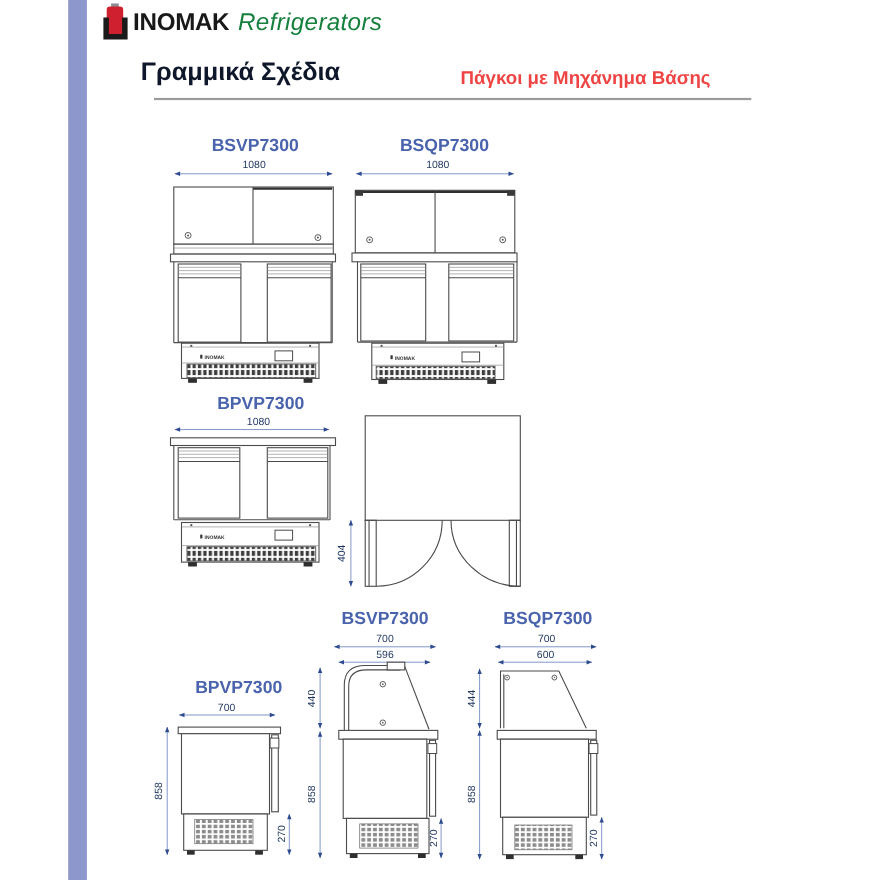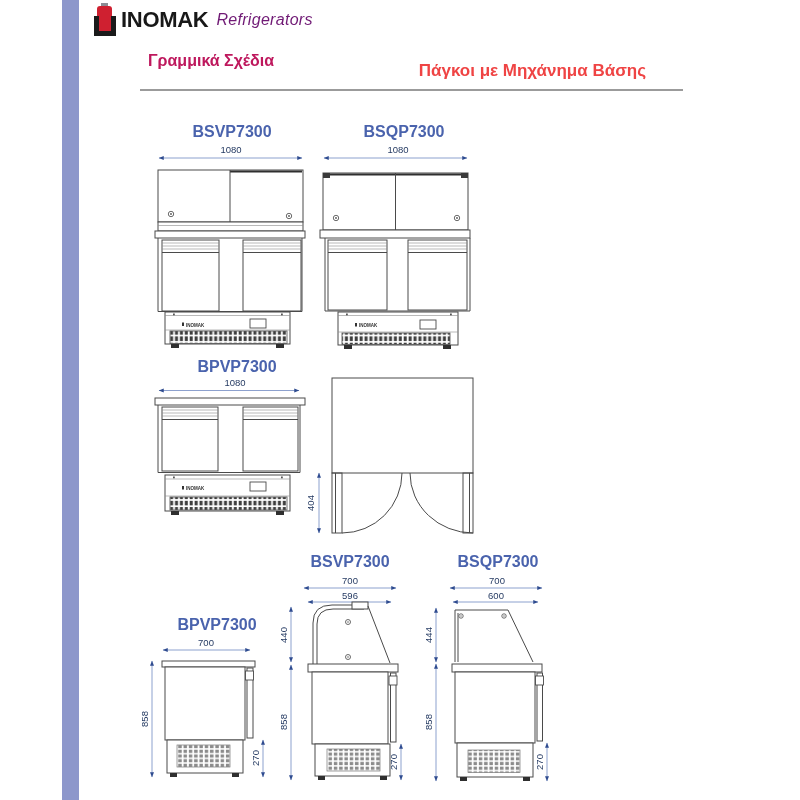--- a/index.html
+++ b/index.html
@@ -1,22 +1,22 @@
 <!DOCTYPE html>
 <html><head>
 <meta charset="utf-8">
 <style>
   html,body{margin:0;padding:0;background:#fff;}
   #page{position:relative;width:732px;height:800px;background:#fff;overflow:hidden;
         font-family:"Liberation Sans",sans-serif;padding-left:32px;}
   #sidebar{position:absolute;left:62px;top:0;width:17px;height:800px;background:#8d97cb;}
   #logo{position:absolute;left:93px;top:2px;display:flex;align-items:center;height:36px;}
   #brand{font-size:22px;font-weight:800;color:#181818;letter-spacing:-0.3px;margin-left:4px;}
-  #brand-suffix{font-size:16px;font-style:italic;font-weight:400;color:#701a75;margin-left:8px;letter-spacing:0.3px;}
-  #page-title{position:absolute;left:148px;top:52px;font-size:16px;font-weight:600;color:#be185d;}
+  #brand-suffix{font-size:22px;font-style:italic;font-weight:400;color:#15803d;margin-left:8px;letter-spacing:0.3px;}
+  #page-title{position:absolute;left:128px;top:52px;font-size:23px;font-weight:600;color:#0f172a;}
   #page-subtitle{position:absolute;right:118px;top:61px;font-size:17px;font-weight:600;color:#ef4444;}
   #divider{position:absolute;left:140px;top:89px;width:543px;height:2px;background:#9b9b9b;}
   .drw{position:absolute;}
   svg text{font-family:"Liberation Sans",sans-serif;}
   .lbl{font-size:16px;font-weight:bold;fill:#4a63ad;text-anchor:middle;}
   .dimt{font-size:9.5px;fill:#1f355e;text-anchor:middle;}
   .ol{stroke:#4a4a4a;stroke-width:1;fill:#fff;}
   .oln{stroke:#4a4a4a;stroke-width:1;fill:none;}
   .tl{stroke:#8a8a8a;stroke-width:0.6;fill:none;}
   .thk{stroke:#2f2f2f;stroke-width:2;fill:none;}

